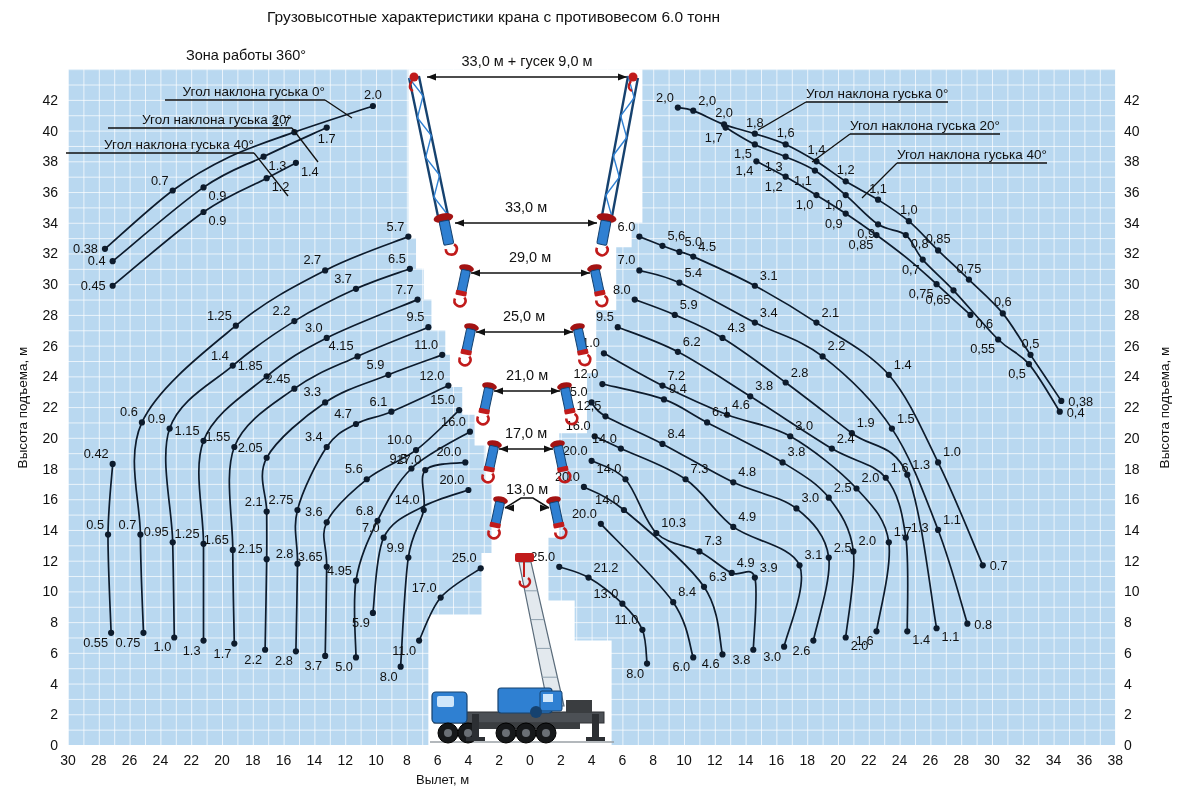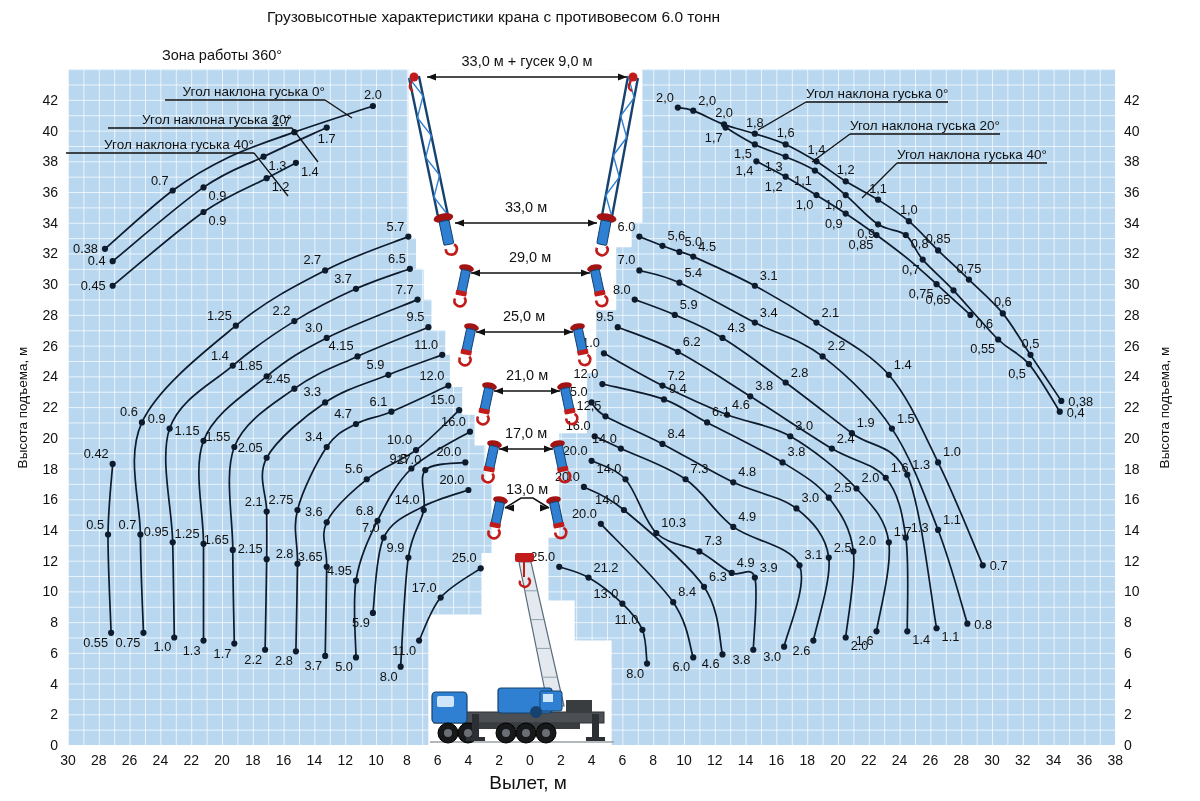--- a/index.html
+++ b/index.html
@@ -1,21 +1,21 @@
 <!DOCTYPE html>
 <html><head>
 <meta charset="utf-8">
 <style>
   html,body{margin:0;padding:0;background:#fff;}
   #stage{position:relative;width:1200px;height:801px;background:#fff;overflow:hidden;
          font-family:"Liberation Sans",sans-serif;color:#111;}
   .ttl{position:absolute;left:0;top:8px;width:987px;text-align:center;font-size:15.5px;color:#111;}
   .zone{position:absolute;top:47px;width:300px;text-align:center;font-size:14.5px;color:#111;}
-  .zl{left:72px;} .zr{left:645px;}
-  .xt{position:absolute;left:428px;top:772px;width:200px;text-align:center;font-size:19px;}
+  .zl{left:96px;} .zr{left:645px;}
+  .xt{position:absolute;left:416px;top:772px;width:200px;text-align:left;font-size:13px;}
   .yt{position:absolute;width:180px;text-align:center;font-size:13.5px;transform:rotate(-90deg);}
   .ytl{left:-68px;top:400px;} .ytr{left:1074px;top:400px;}
   svg text{font-family:"Liberation Sans",sans-serif;}
 </style>
 </head>
 <body>
 
 <div id="stage">
   <svg id="chart" width="1200" height="801" viewBox="0 0 1200 801">
       <rect x="68" y="69.16000000000008" width="1047.2" height="675.8399999999999" fill="#b9d8f0"></rect>

